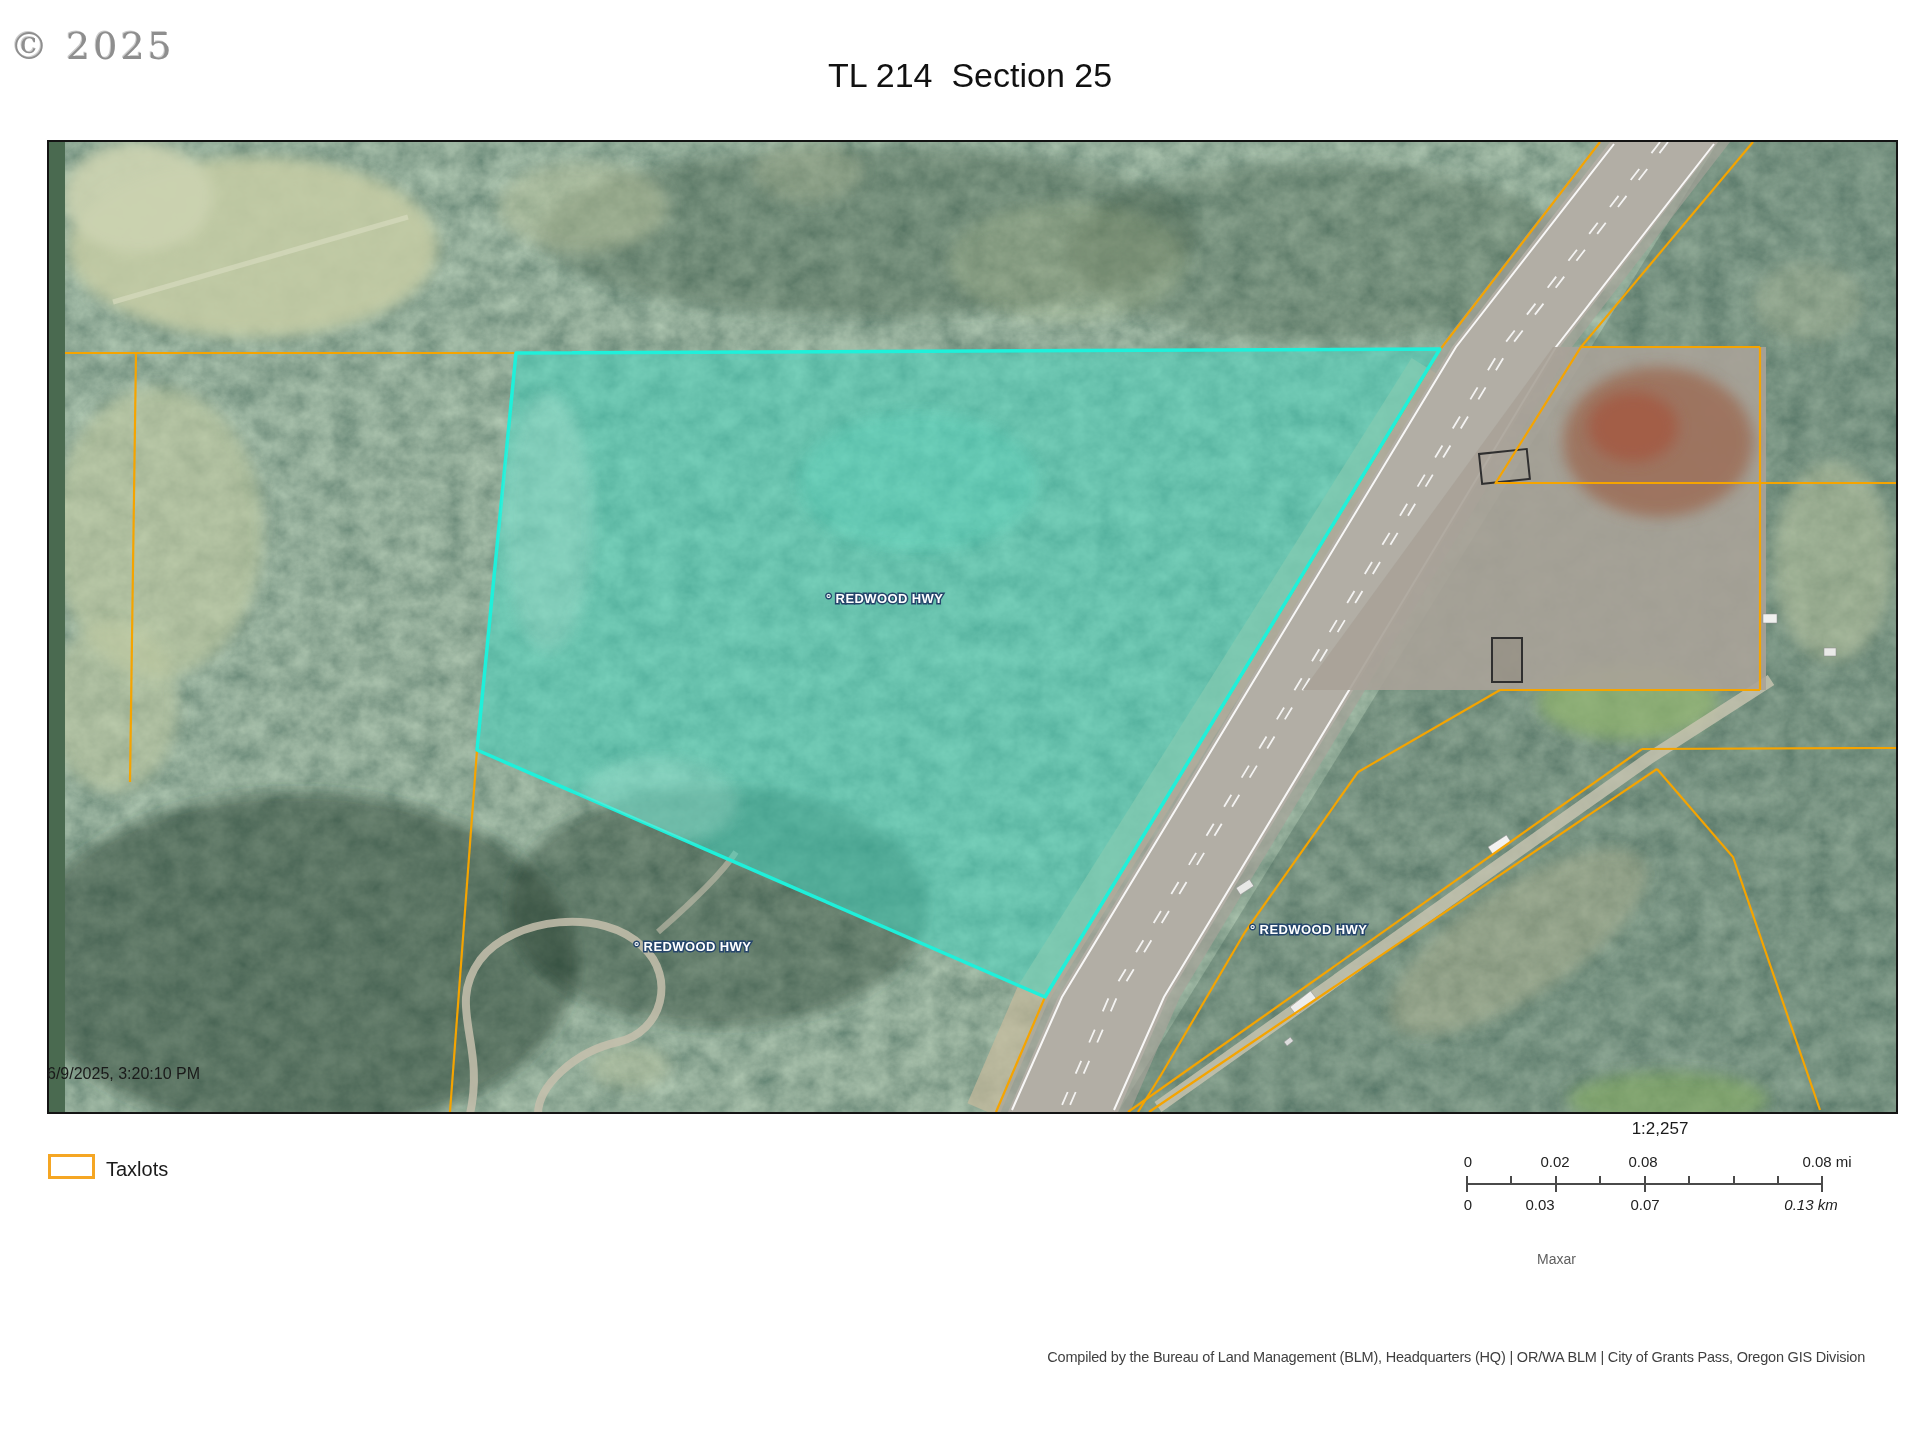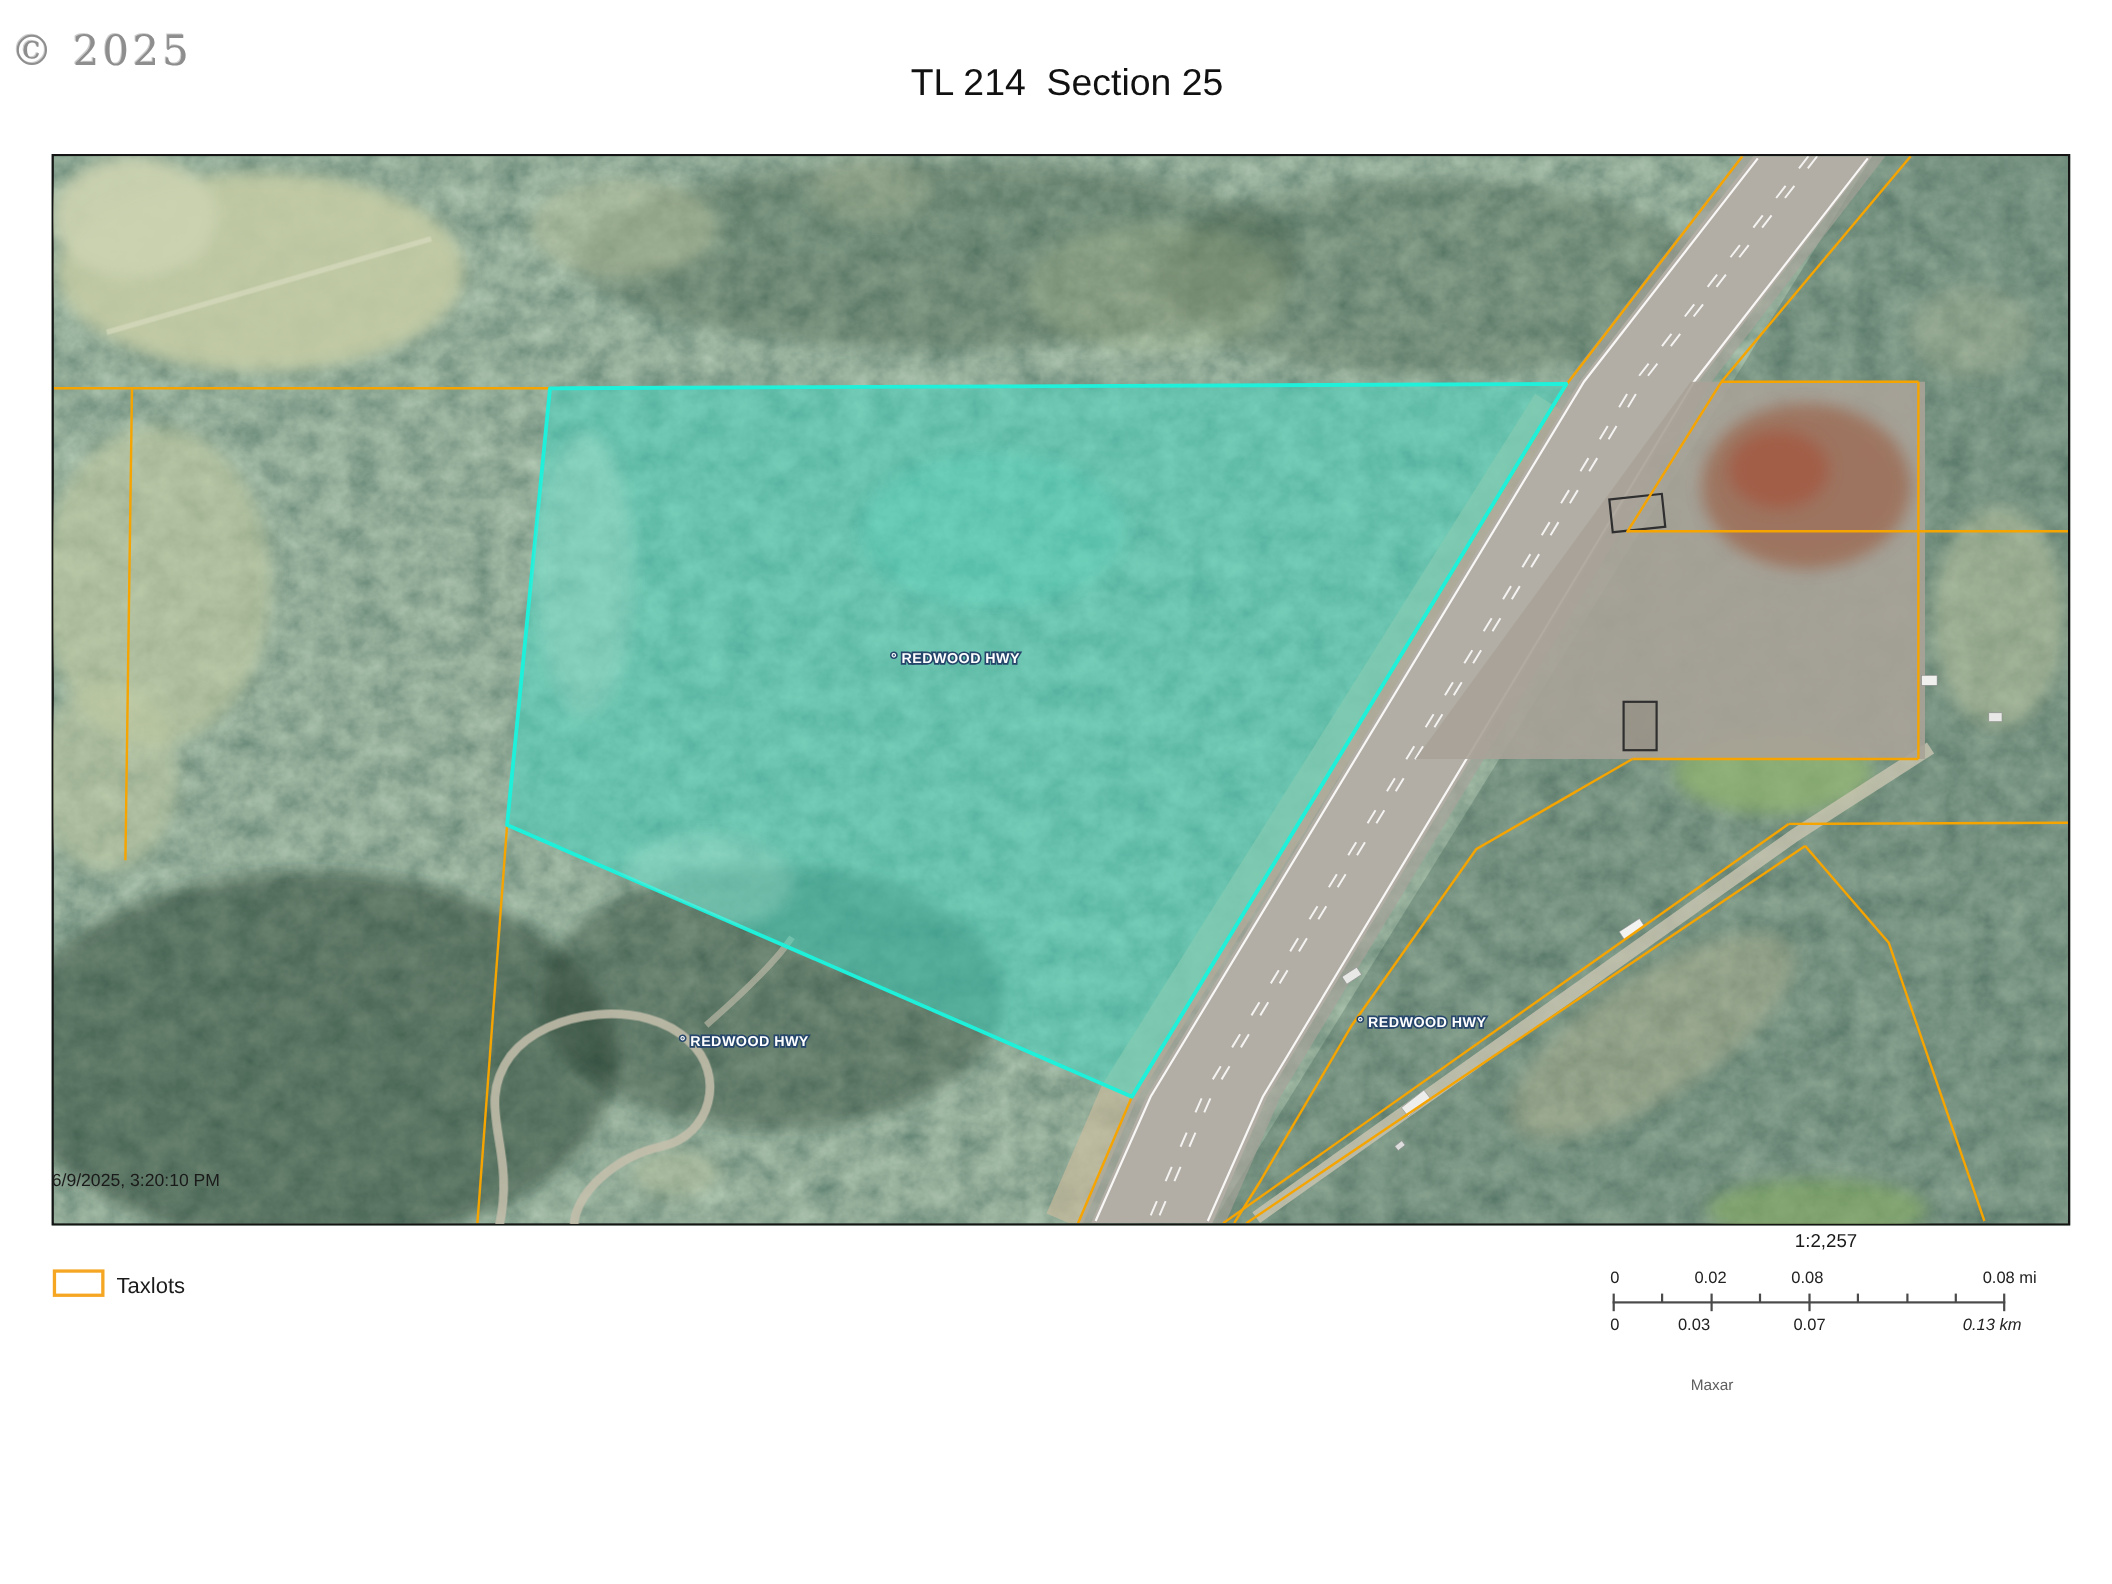--- a/index.html
+++ b/index.html
@@ -1,20 +1,20 @@
 <!DOCTYPE html>
 <html><head>
 <meta charset="utf-8">
 <style>
   html,body{margin:0;padding:0;background:#ffffff;}
   body{width:1920px;height:1440px;position:relative;font-family:"Liberation Sans",sans-serif;overflow:hidden;}
   .abs{position:absolute;}
   #copyright{left:10px;top:24px;font-family:"DejaVu Serif",serif;font-size:38px;font-weight:normal;letter-spacing:3px;color:#8e8e8e;text-shadow:1px 1px 0 rgba(255,255,255,.65),-1px -1px 0 rgba(0,0,0,.2);}
   #map-title{left:970px;top:56px;transform:translateX(-50%);font-size:34px;color:#111;white-space:pre;}
-  #map-frame{left:47px;top:140px;width:1831px;height:970px;border:2px solid #141414;box-sizing:content-box;background:#4a6a50;}
+  #map-frame{left:47px;top:140px;width:1831px;height:970px;border:2px solid #141414;box-sizing:content-box;background:#4a6a50;padding-left:16px;}
   #map-frame svg{display:block;}
   #timestamp{left:47px;top:1065px;font-size:16px;color:#1a1a1a;}
   #legend-swatch{left:48px;top:1154px;width:47px;height:25px;border:3px solid #F5A623;background:#fff;box-sizing:border-box;}
   #legend-label{left:106px;top:1158px;font-size:20px;color:#1a1a1a;}
   #scale-ratio{left:1660px;top:1119px;transform:translateX(-50%);font-size:17px;color:#1a1a1a;}
   .sc-mi{top:1153px;font-size:15px;color:#222;transform:translateX(-50%);}
   .sc-km{top:1196px;font-size:15px;color:#222;transform:translateX(-50%);}
   #bar-line{left:1466px;top:1183px;width:357px;height:2px;background:#4a4a4a;}
   .tick{width:2px;background:#4a4a4a;}
   .tick.up{top:1176px;height:8px;}
@@ -172,13 +172,14 @@
 <div class="abs tick dn" style="left:1821px;"></div>
 
 <div class="abs sc-km" style="left:1468px;">0</div>
 <div class="abs sc-km" style="left:1540px;">0.03</div>
 <div class="abs sc-km" style="left:1645px;">0.07</div>
 <div class="abs sc-km" style="left:1811px;font-style:italic;">0.13 km</div>
 
 <div class="abs" id="maxar">Maxar</div>
 
 <div class="abs" id="footer-attr">
+  <div>Compiled by the Bureau of Land Management (BLM), Headquarters (HQ) | OR/WA BLM | City of Grants Pass, Oregon GIS Division</div>
 </div>
 
 </body></html>

